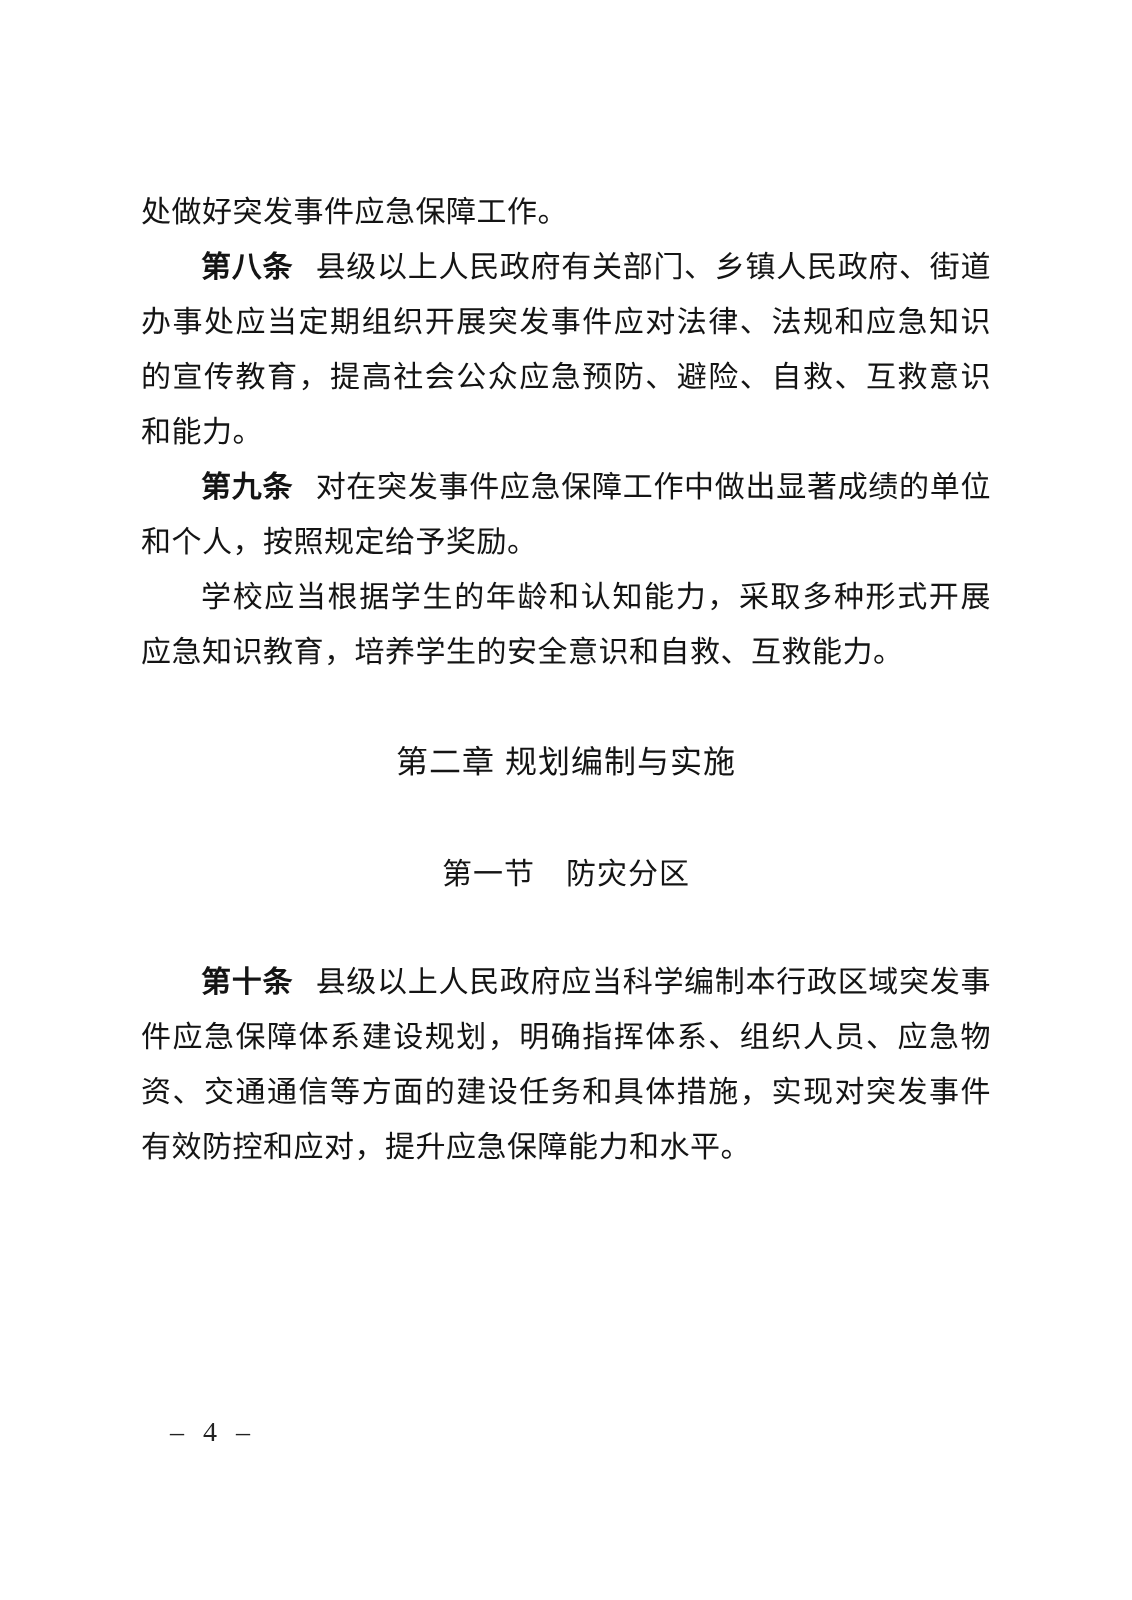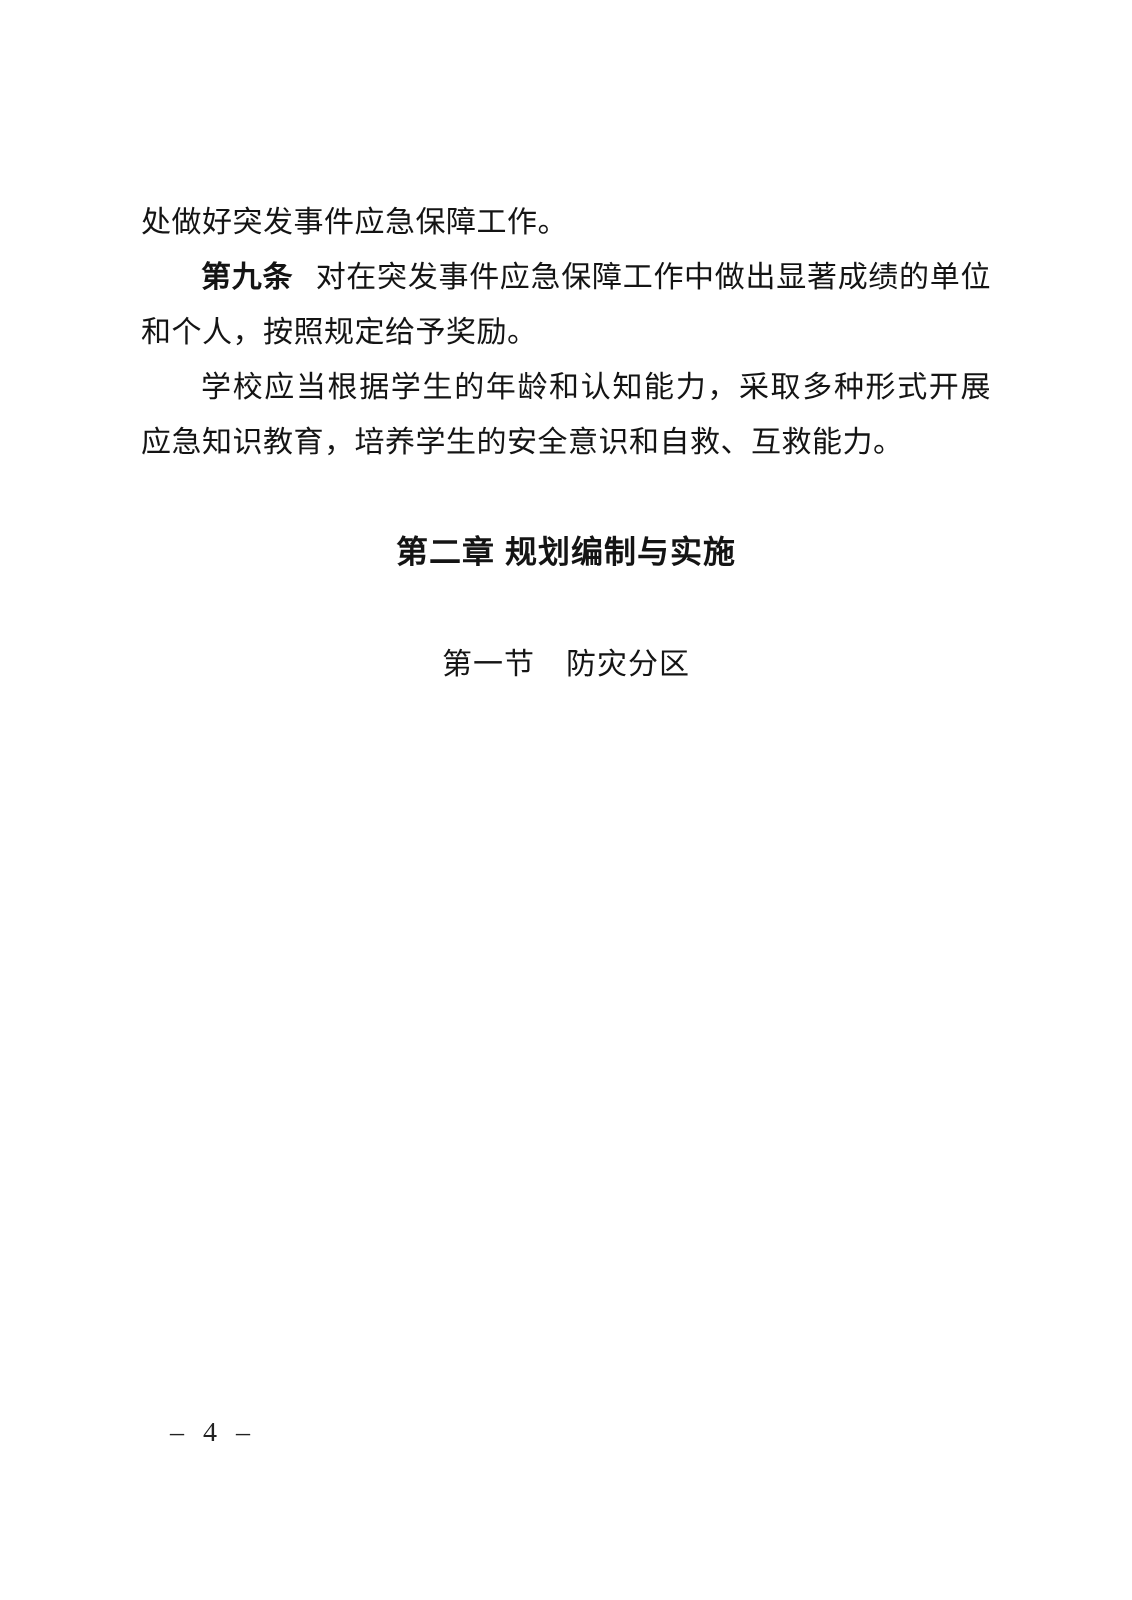--- a/index.html
+++ b/index.html
@@ -13,21 +13,21 @@
     height: 1600px;
     margin: 0 auto;
     background: #ffffff;
     color: #141414;
     font-family: "Liberation Serif", "DejaVu Serif", serif;
     overflow: hidden;
   }
   .content {
     position: absolute;
     left: 141px;
-    top: 194px;
+    top: 184px;
     width: 850px;
   }
   .para {
     margin: 0;
     font-size: 30px;
     line-height: 55px;
     text-align: justify;
     letter-spacing: 0.5px;
   }
   .para.indent {
@@ -38,21 +38,21 @@
     font-family: "Liberation Sans", "DejaVu Sans", sans-serif;
   }
   .lead:not(:empty) {
     margin-right: 0.75em;
   }
   .chapter-heading {
     margin: 56px 0 0 0;
     font-size: 32px;
     line-height: 55px;
     text-align: center;
-    font-weight: 700;
+    font-weight: 400;
     font-family: "Liberation Sans", "DejaVu Sans", sans-serif;
     letter-spacing: 1px;
   }
   .section-heading {
     margin: 56px 0 0 0;
     font-size: 30px;
     line-height: 55px;
     text-align: center;
     font-weight: 400;
     letter-spacing: 1px;
@@ -73,31 +73,37 @@
 </head>
 <body>
 
 <main class="page">
   <div class="content">
 
     <p class="para">
       <span>处做好突发事件应急保障工作。</span>
     </p>
 
+    <p class="para indent">
+      <span class="lead">第八条</span><span>县级以上人民政府有关部门、乡镇人民政府、街道办事处应当定期组织开展突发事件应对法律、法规和应急知识的宣传教育，提高社会公众应急预防、避险、自救、互救意识和能力。</span>
+    </p>
 
     <p class="para indent">
       <span class="lead">第九条</span><span>对在突发事件应急保障工作中做出显著成绩的单位和个人，按照规定给予奖励。</span>
     </p>
 
     <p class="para indent">
       <span>学校应当根据学生的年龄和认知能力，采取多种形式开展应急知识教育，培养学生的安全意识和自救、互救能力。</span>
     </p>
 
     <h1 class="chapter-heading">第二章 规划编制与实施</h1>
 
     <h2 class="section-heading">第一节　防灾分区</h2>
 
+    <p class="para indent gap-top">
+      <span class="lead">第十条</span><span>县级以上人民政府应当科学编制本行政区域突发事件应急保障体系建设规划，明确指挥体系、组织人员、应急物资、交通通信等方面的建设任务和具体措施，实现对突发事件有效防控和应对，提升应急保障能力和水平。</span>
+    </p>
 
 
   </div>
 
   <div class="footer">– 4 –</div>
 </main>
 
 </body></html>

